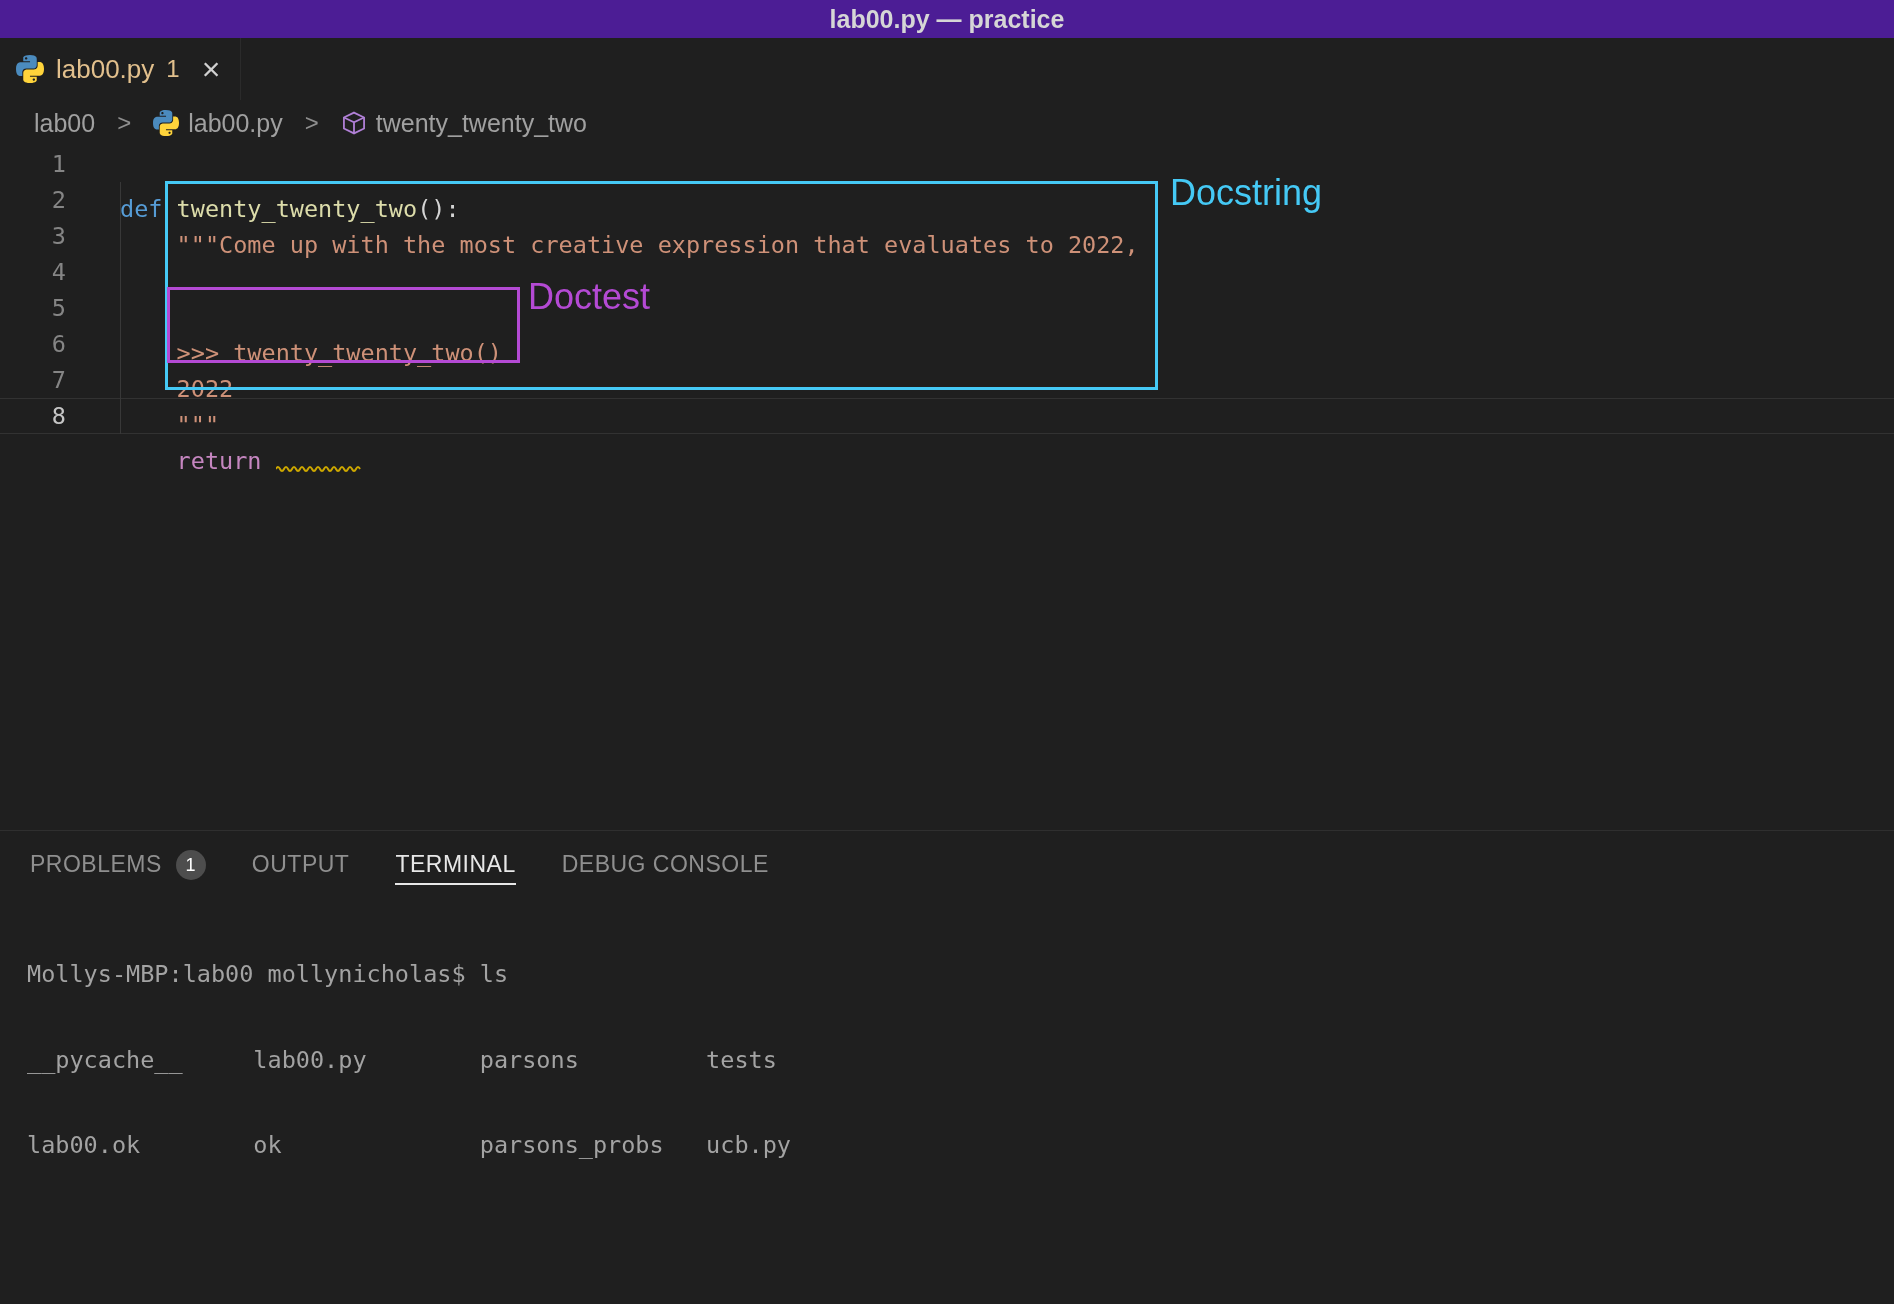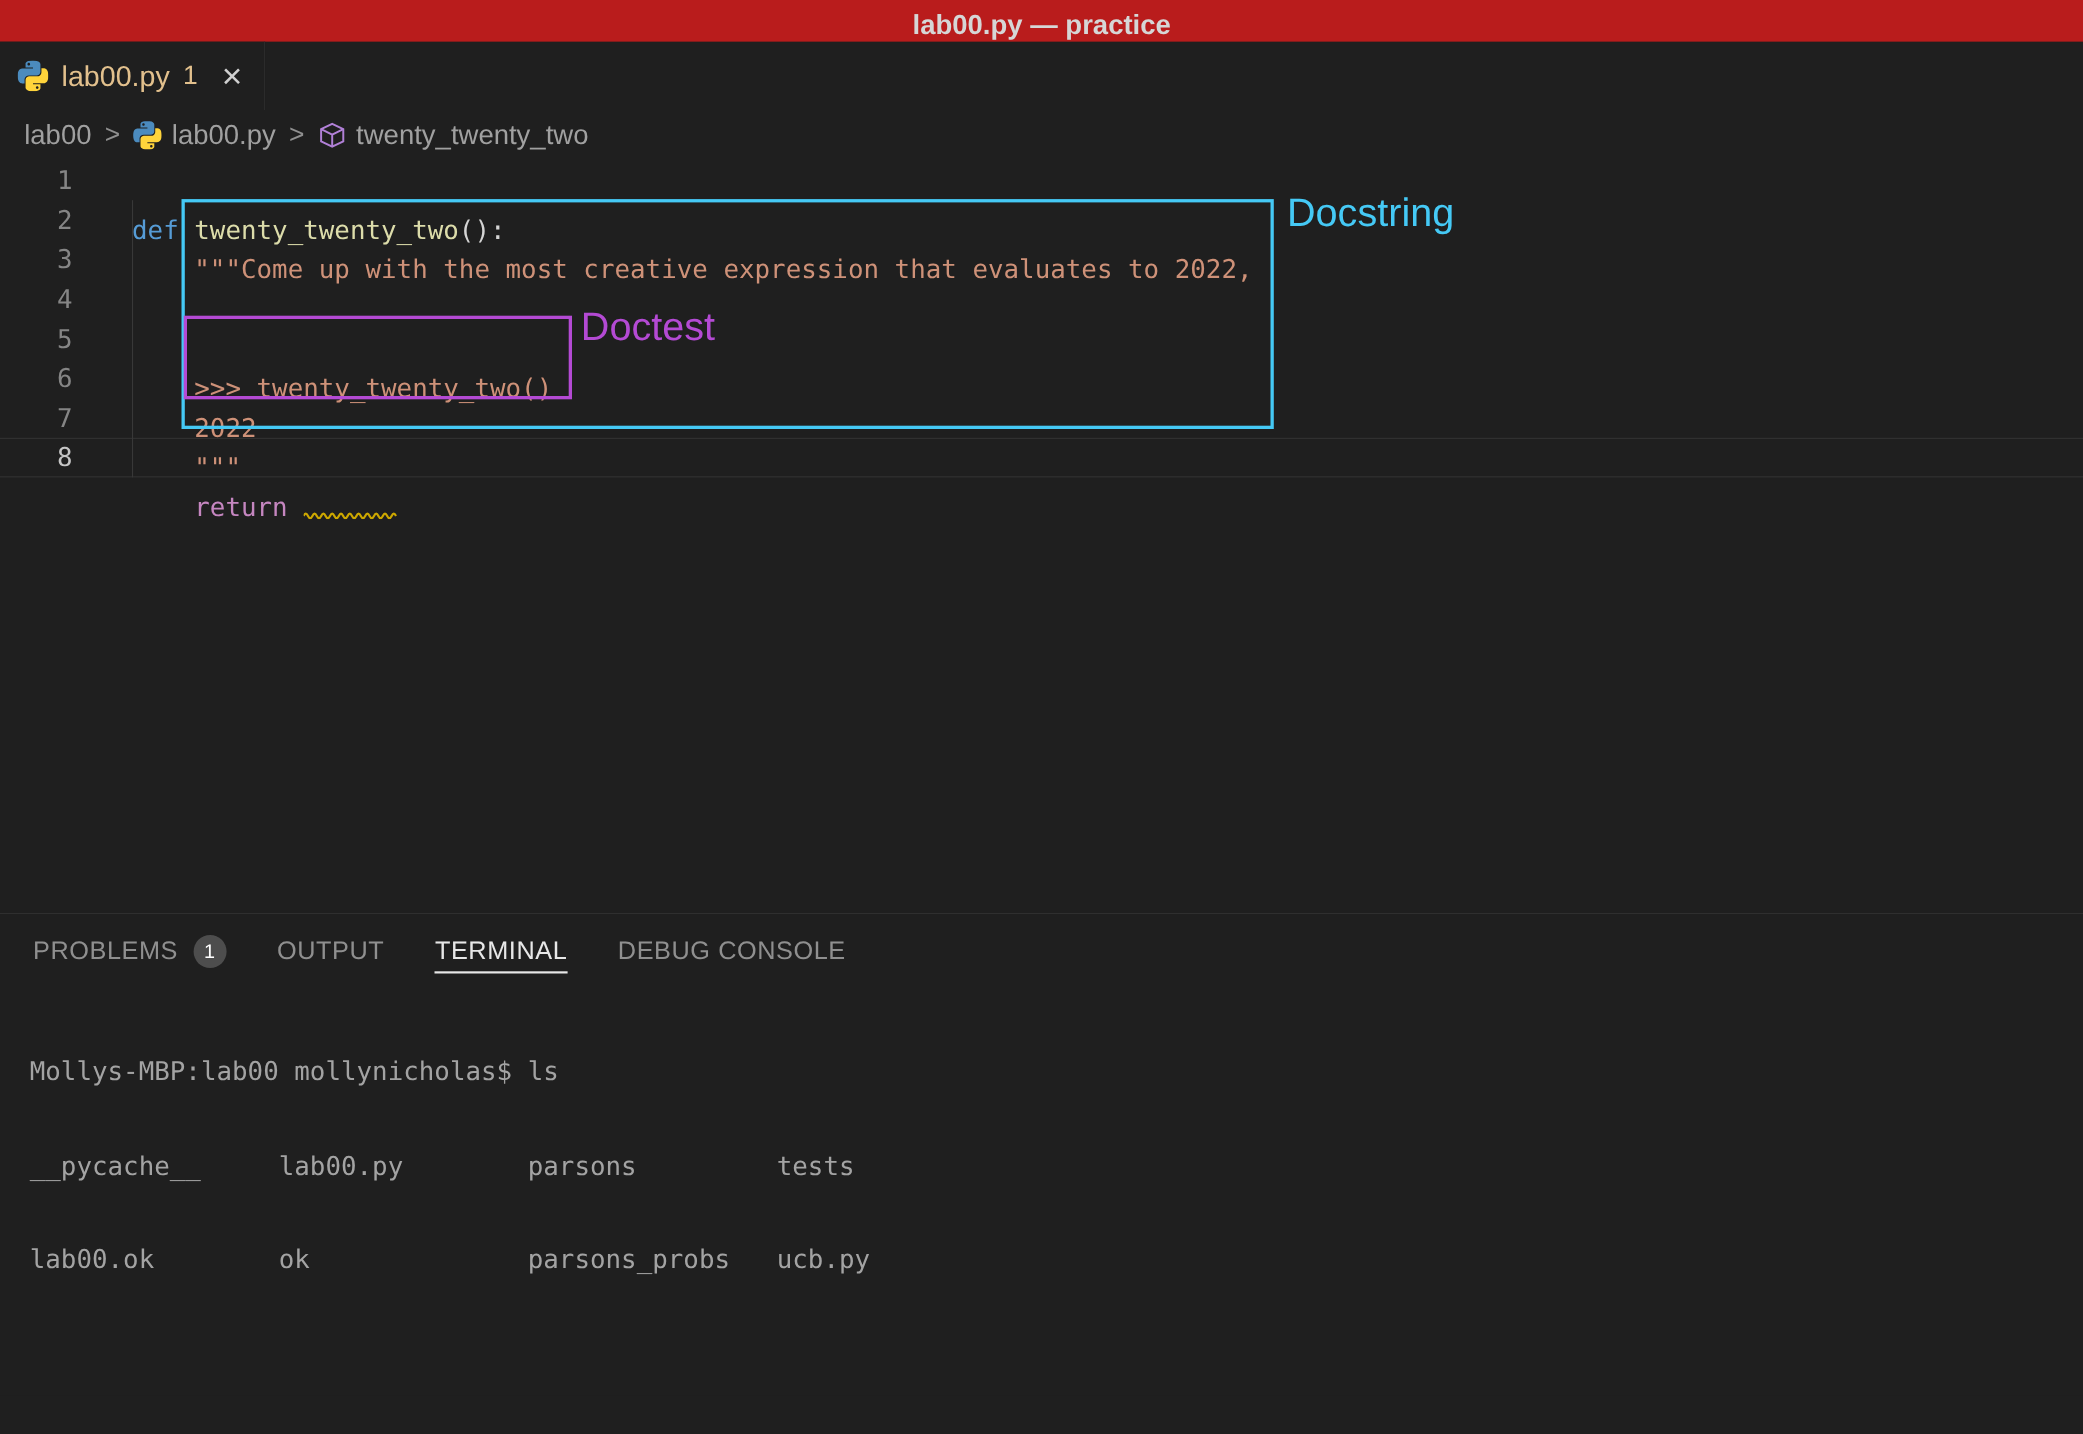--- a/index.html
+++ b/index.html
@@ -1,36 +1,36 @@
 <!DOCTYPE html>
 <html><head>
 <meta charset="utf-8">
 <style>
   * { box-sizing: border-box; }
   html,body { margin:0; padding:0; background:#1f1f1f; }
   .app { position:relative; width:1894px; height:1304px; overflow:hidden;
          background:#1f1f1f; color:#d4d4d4; font-family:"Liberation Sans", sans-serif; }
 
   
-  .titlebar { position:absolute; top:0; left:0; right:0; height:38px; background:#b91c1c;
-              display:flex; align-items:flex-end; justify-content:center;
+  .titlebar { position:absolute; top:0; left:0; right:0; height:38px; background:#4c1d95;
+              display:flex; align-items:center; justify-content:center;
               font-size:25px; font-weight:600; color:#d6d6d6; }
 
   
   .tabbar { position:absolute; top:38px; left:0; right:0; height:62px; background:#1f1f1f; display:flex; }
   .tab { display:flex; align-items:center; padding:0 20px 0 16px; gap:12px;
          background:#1f1f1f; border-right:1px solid #2b2b2b; height:100%; }
   .tab-icon svg { display:block; }
   .tab-label { color:#e2c08d; font-size:26px; }
   .tab-badge { color:#e2c08d; font-size:24px; }
   .tab-close { color:#d0d0d0; font-size:32px; line-height:1; margin-left:10px; }
 
   
-  .breadcrumbs { position:absolute; top:100px; left:0; right:0; height:46px;
-                 display:flex; align-items:center; padding-left:22px; gap:12px;
+  .breadcrumbs { position:absolute; top:100px; left:12px; right:0; height:46px;
+                 display:flex; align-items:center; padding-left:22px; gap:22px;
                  font-size:25px; color:#a0a0a0; }
   .bc-sep { color:#8f8f8f; font-size:24px; }
   .bc-item { display:flex; align-items:center; gap:9px; }
   .bc-icon svg { display:block; }
 
   
   .editor { position:absolute; top:146px; left:0; right:0; height:684px;
             font-family:"DejaVu Sans Mono", monospace; font-size:23.5px; }
   .cl { display:flex; height:36px; line-height:36px; }
   .cl.current { border-top:1px solid #323232; border-bottom:1px solid #323232; line-height:34px; }

